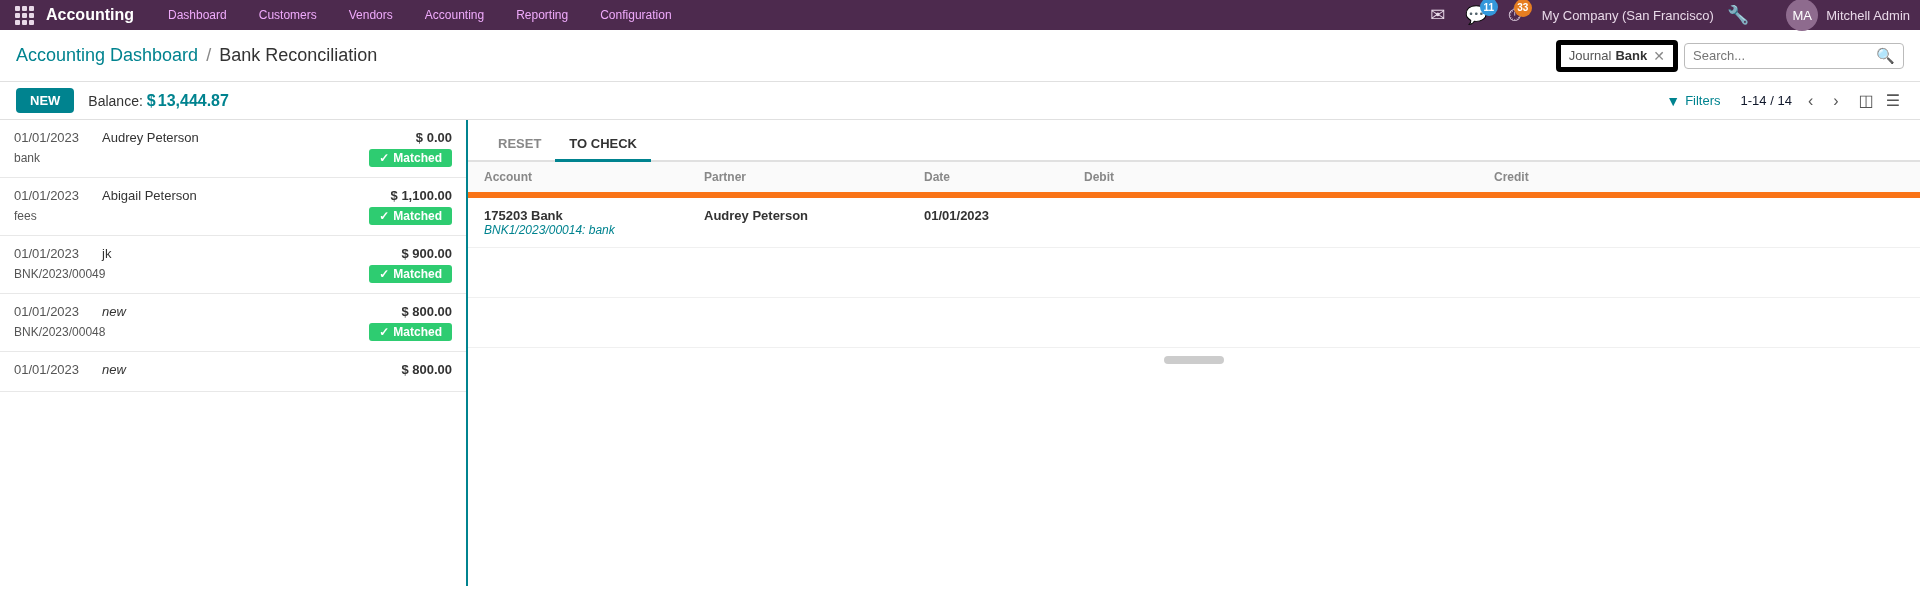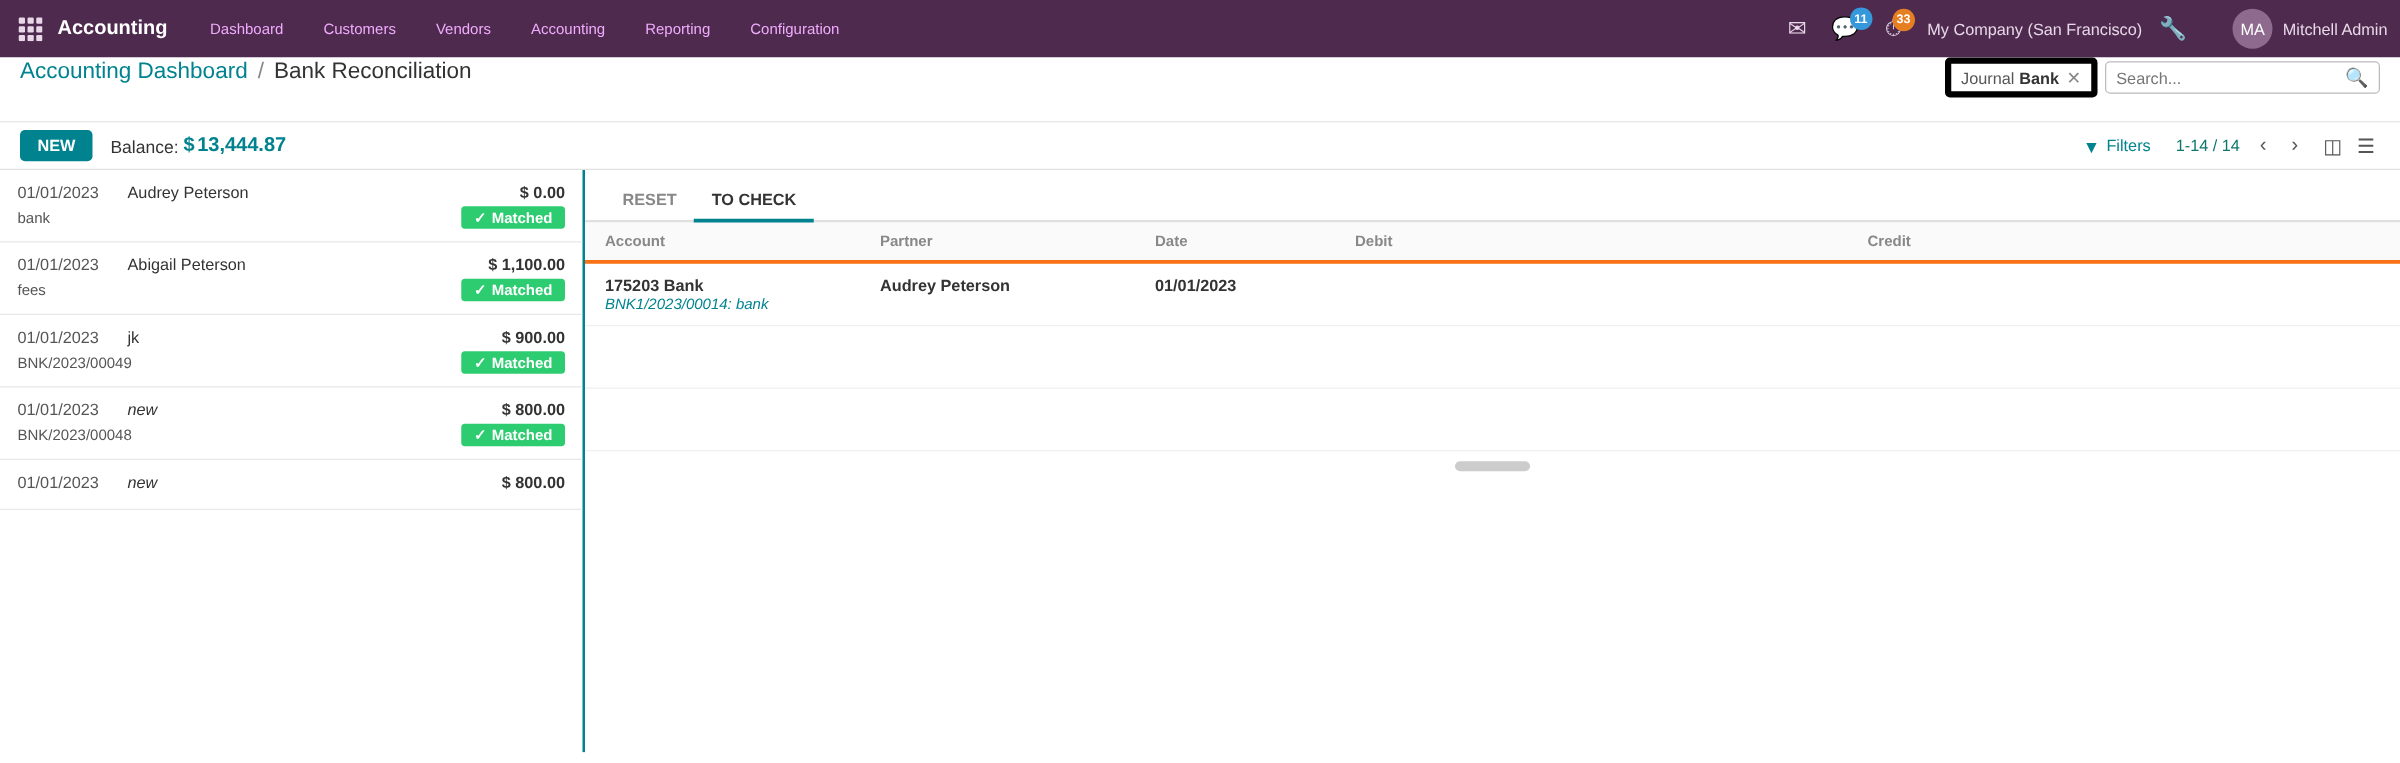--- a/index.html
+++ b/index.html
@@ -4,21 +4,21 @@
   <style>
     * { box-sizing: border-box; margin: 0; padding: 0; font-family: 'Segoe UI', Arial, sans-serif; }
     body { background: #fff; font-size: 14px; }
 
     
     .topnav {
       background: #4d2a4e;
       color: #fff;
       display: flex;
       align-items: center;
-      height: 46px;
+      height: 30px;
       padding: 0 10px;
       gap: 0;
     }
     .topnav-grid-icon {
       width: 28px; height: 28px; margin-right: 8px; cursor: pointer;
       display: flex; align-items: center; justify-content: center; flex-shrink: 0;
     }
     .topnav-brand {
       font-weight: 700; font-size: 16px; margin-right: 18px; white-space: nowrap;
     }
@@ -51,21 +51,21 @@
       width: 32px; height: 32px; border-radius: 50%; background: #8e6b8e;
       display: flex; align-items: center; justify-content: center; font-size: 13px; color: #fff; cursor: pointer; margin-left: 28px;
     }
     .topnav-user { color: #e8d8e8; font-size: 13px; cursor: pointer; }
 
     
     .breadcrumb-bar {
       background: #fff;
       border-bottom: 1px solid #e0e0e0;
       display: flex;
-      align-items: flex-start;
+      align-items: center;
       padding: 0 16px;
       height: 52px;
     }
     .breadcrumb-link {
       color: #00838f; font-size: 18px; font-weight: 500; cursor: pointer; text-decoration: none;
     }
     .breadcrumb-sep { color: #888; margin: 0 8px; font-size: 18px; }
     .breadcrumb-current { color: #333; font-size: 18px; font-weight: 500; }
     .breadcrumb-right {
       margin-left: auto; display: flex; align-items: center; gap: 6px;
@@ -98,21 +98,21 @@
       border: none; border-radius: 4px; padding: 5px 14px; cursor: pointer; margin-right: 14px;
     }
     .balance-label { color: #333; font-size: 14px; margin-right: 4px; }
     .balance-value { color: #00838f; font-size: 16px; font-weight: 700; }
     .toolbar-right { margin-left: auto; display: flex; align-items: center; gap: 12px; }
     .filter-btn {
       display: flex; align-items: center; gap: 5px; border: none; background: none;
       color: #00838f; font-size: 13px; cursor: pointer; padding: 4px 8px;
     }
     .filter-icon { font-size: 14px; }
-    .pagination-info { color: #0f766e; font-size: 13px; }
+    .pagination-info { color: #0f172a; font-size: 13px; }
     .pag-btn { border: none; background: none; color: #555; font-size: 16px; cursor: pointer; padding: 2px 4px; }
     .view-toggle { display: flex; gap: 4px; }
     .view-icon { border: none; background: none; font-size: 16px; color: #555; cursor: pointer; padding: 2px 4px; }
 
     
     .main-content {
       display: flex;
       height: calc(610px - 46px - 52px - 46px);
       overflow: hidden;
     }
@@ -154,21 +154,21 @@
     .tab-btn {
       font-size: 13px; font-weight: 600; color: #888; cursor: pointer;
       padding: 8px 14px; border: none; background: none;
       border-bottom: 3px solid transparent; margin-bottom: -2px;
     }
     .tab-btn.active { color: #333; border-bottom: 3px solid #00838f; }
     .right-table-header {
       display: grid;
       grid-template-columns: 220px 220px 160px 1fr 1fr;
       padding: 8px 16px;
-      border-bottom: 3px solid #f97316;
+      border-bottom: 6px solid #f97316;
       background: #fafafa;
     }
     .right-table-header span { font-size: 12px; color: #888; font-weight: 600; text-transform: none; }
     .right-table-row {
       display: grid;
       grid-template-columns: 220px 220px 160px 1fr 1fr;
       padding: 10px 16px;
       border-bottom: 1px solid #f0f0f0;
       align-items: start;
     }

